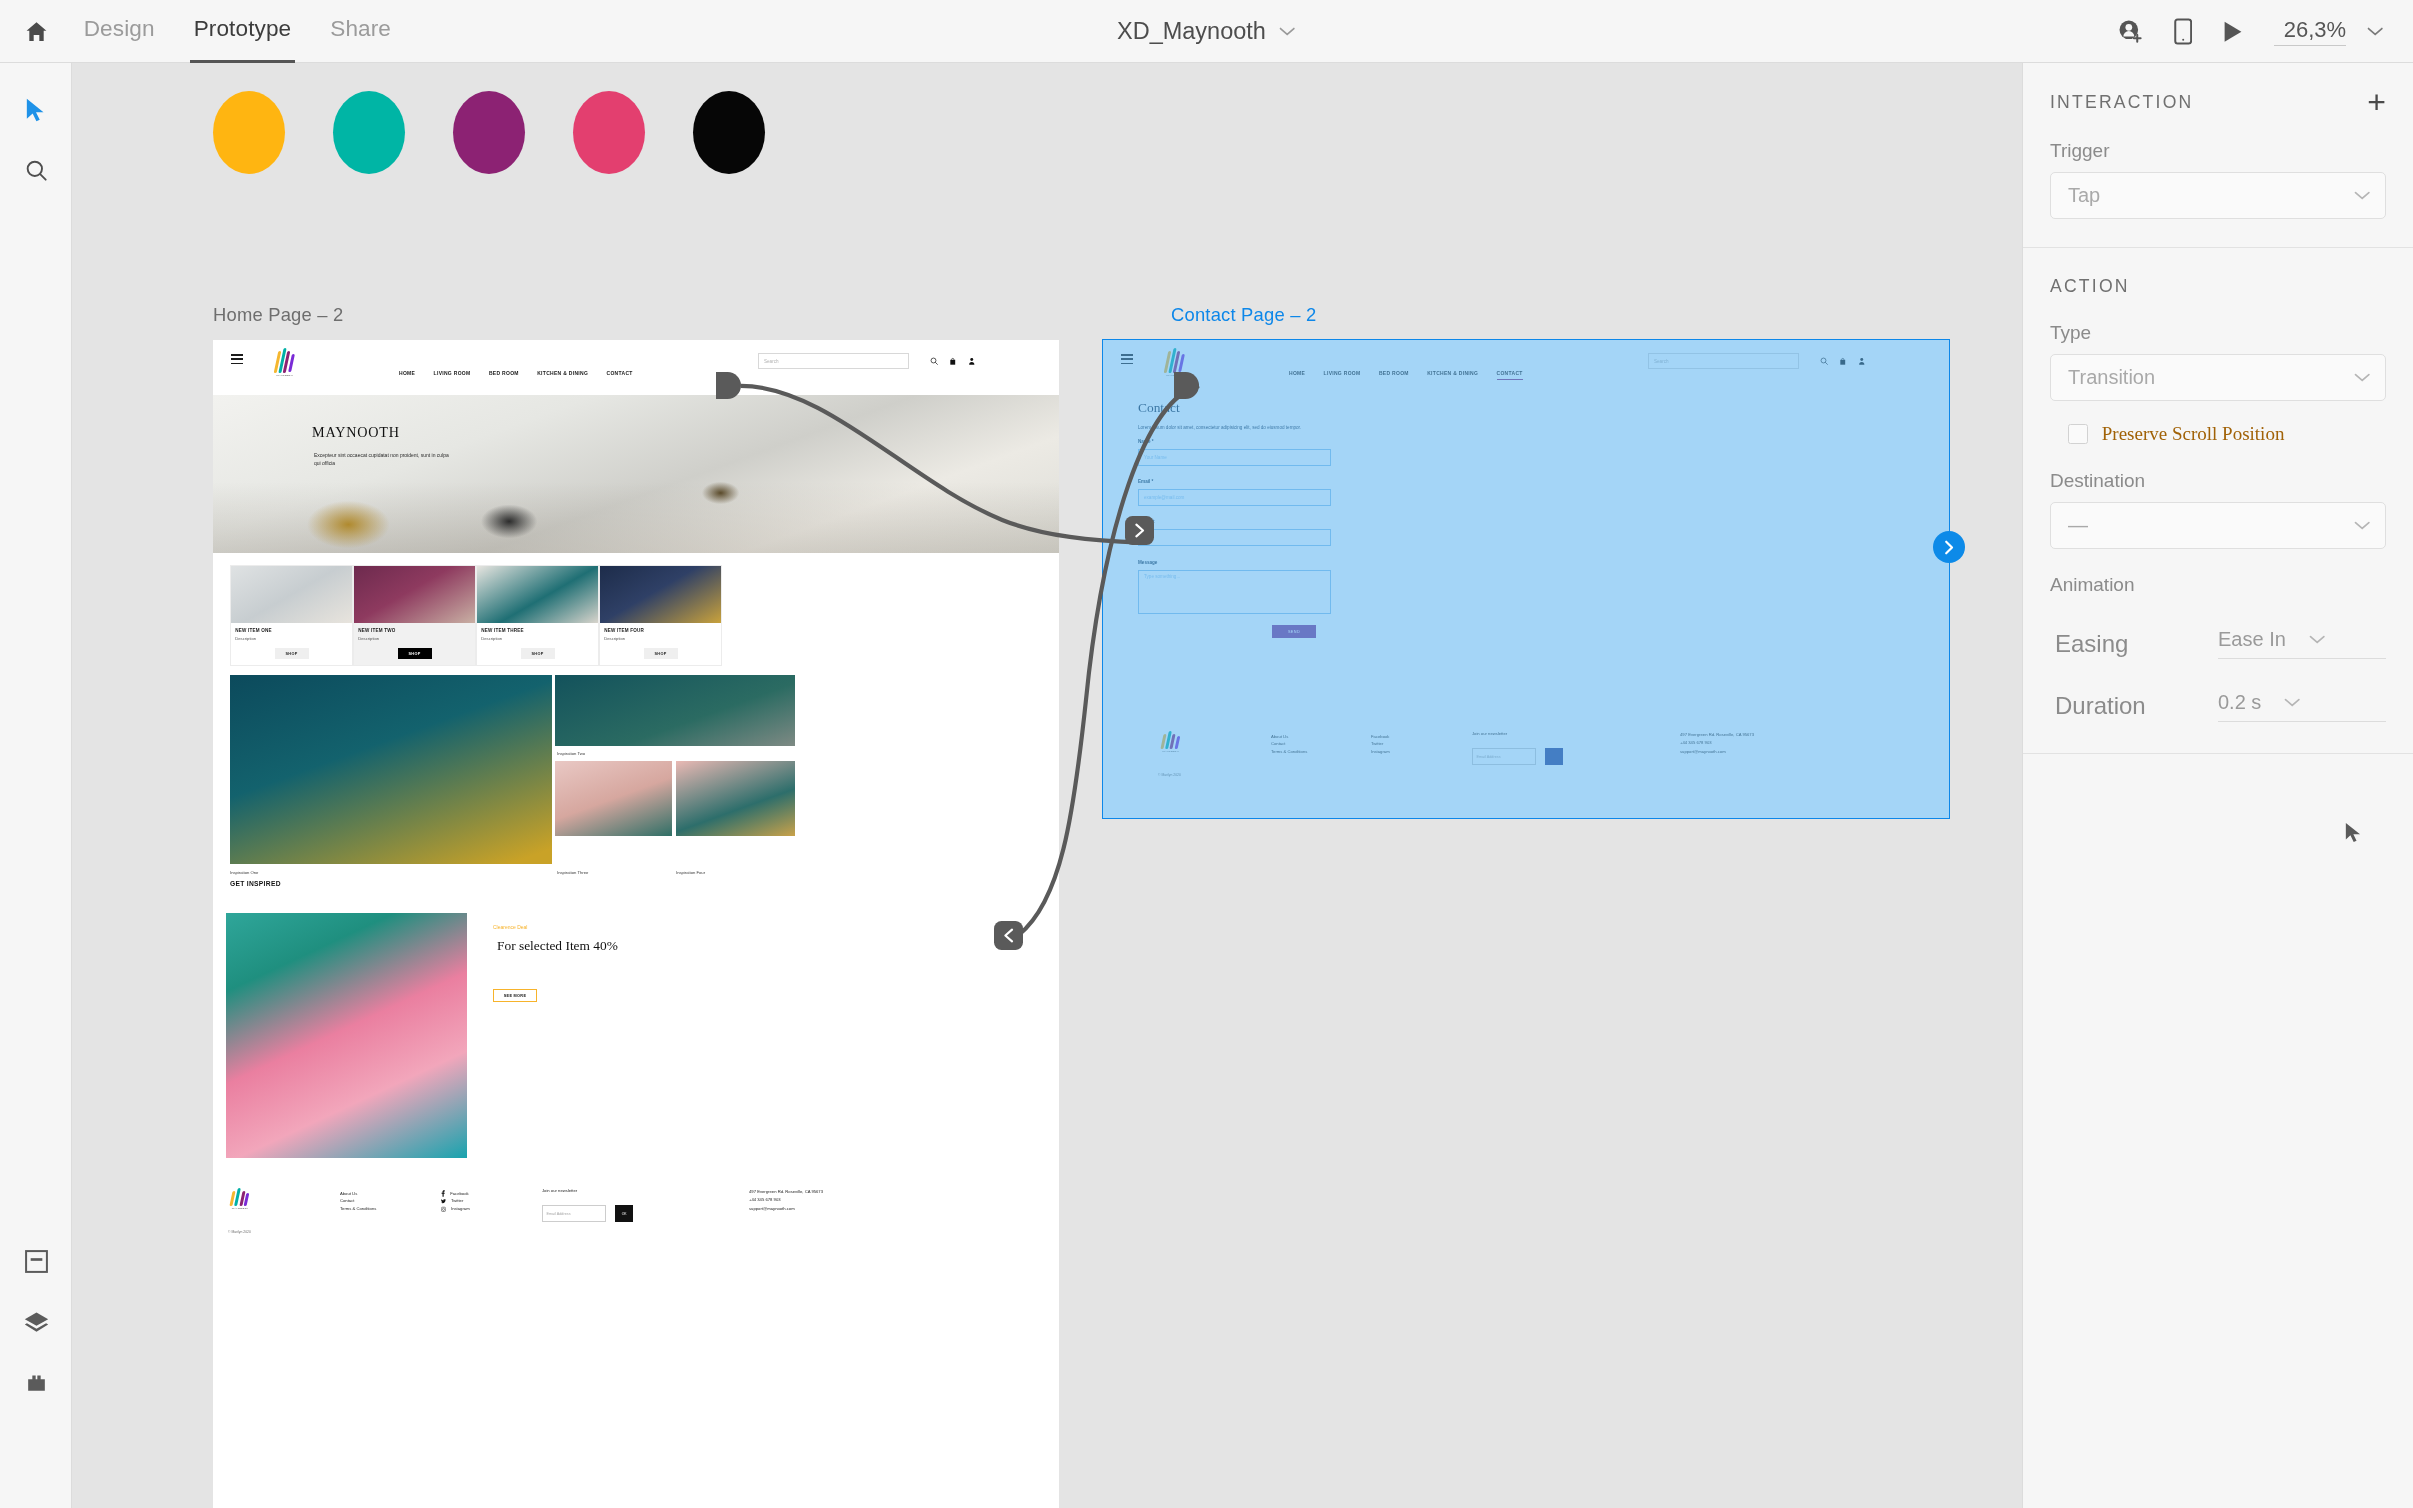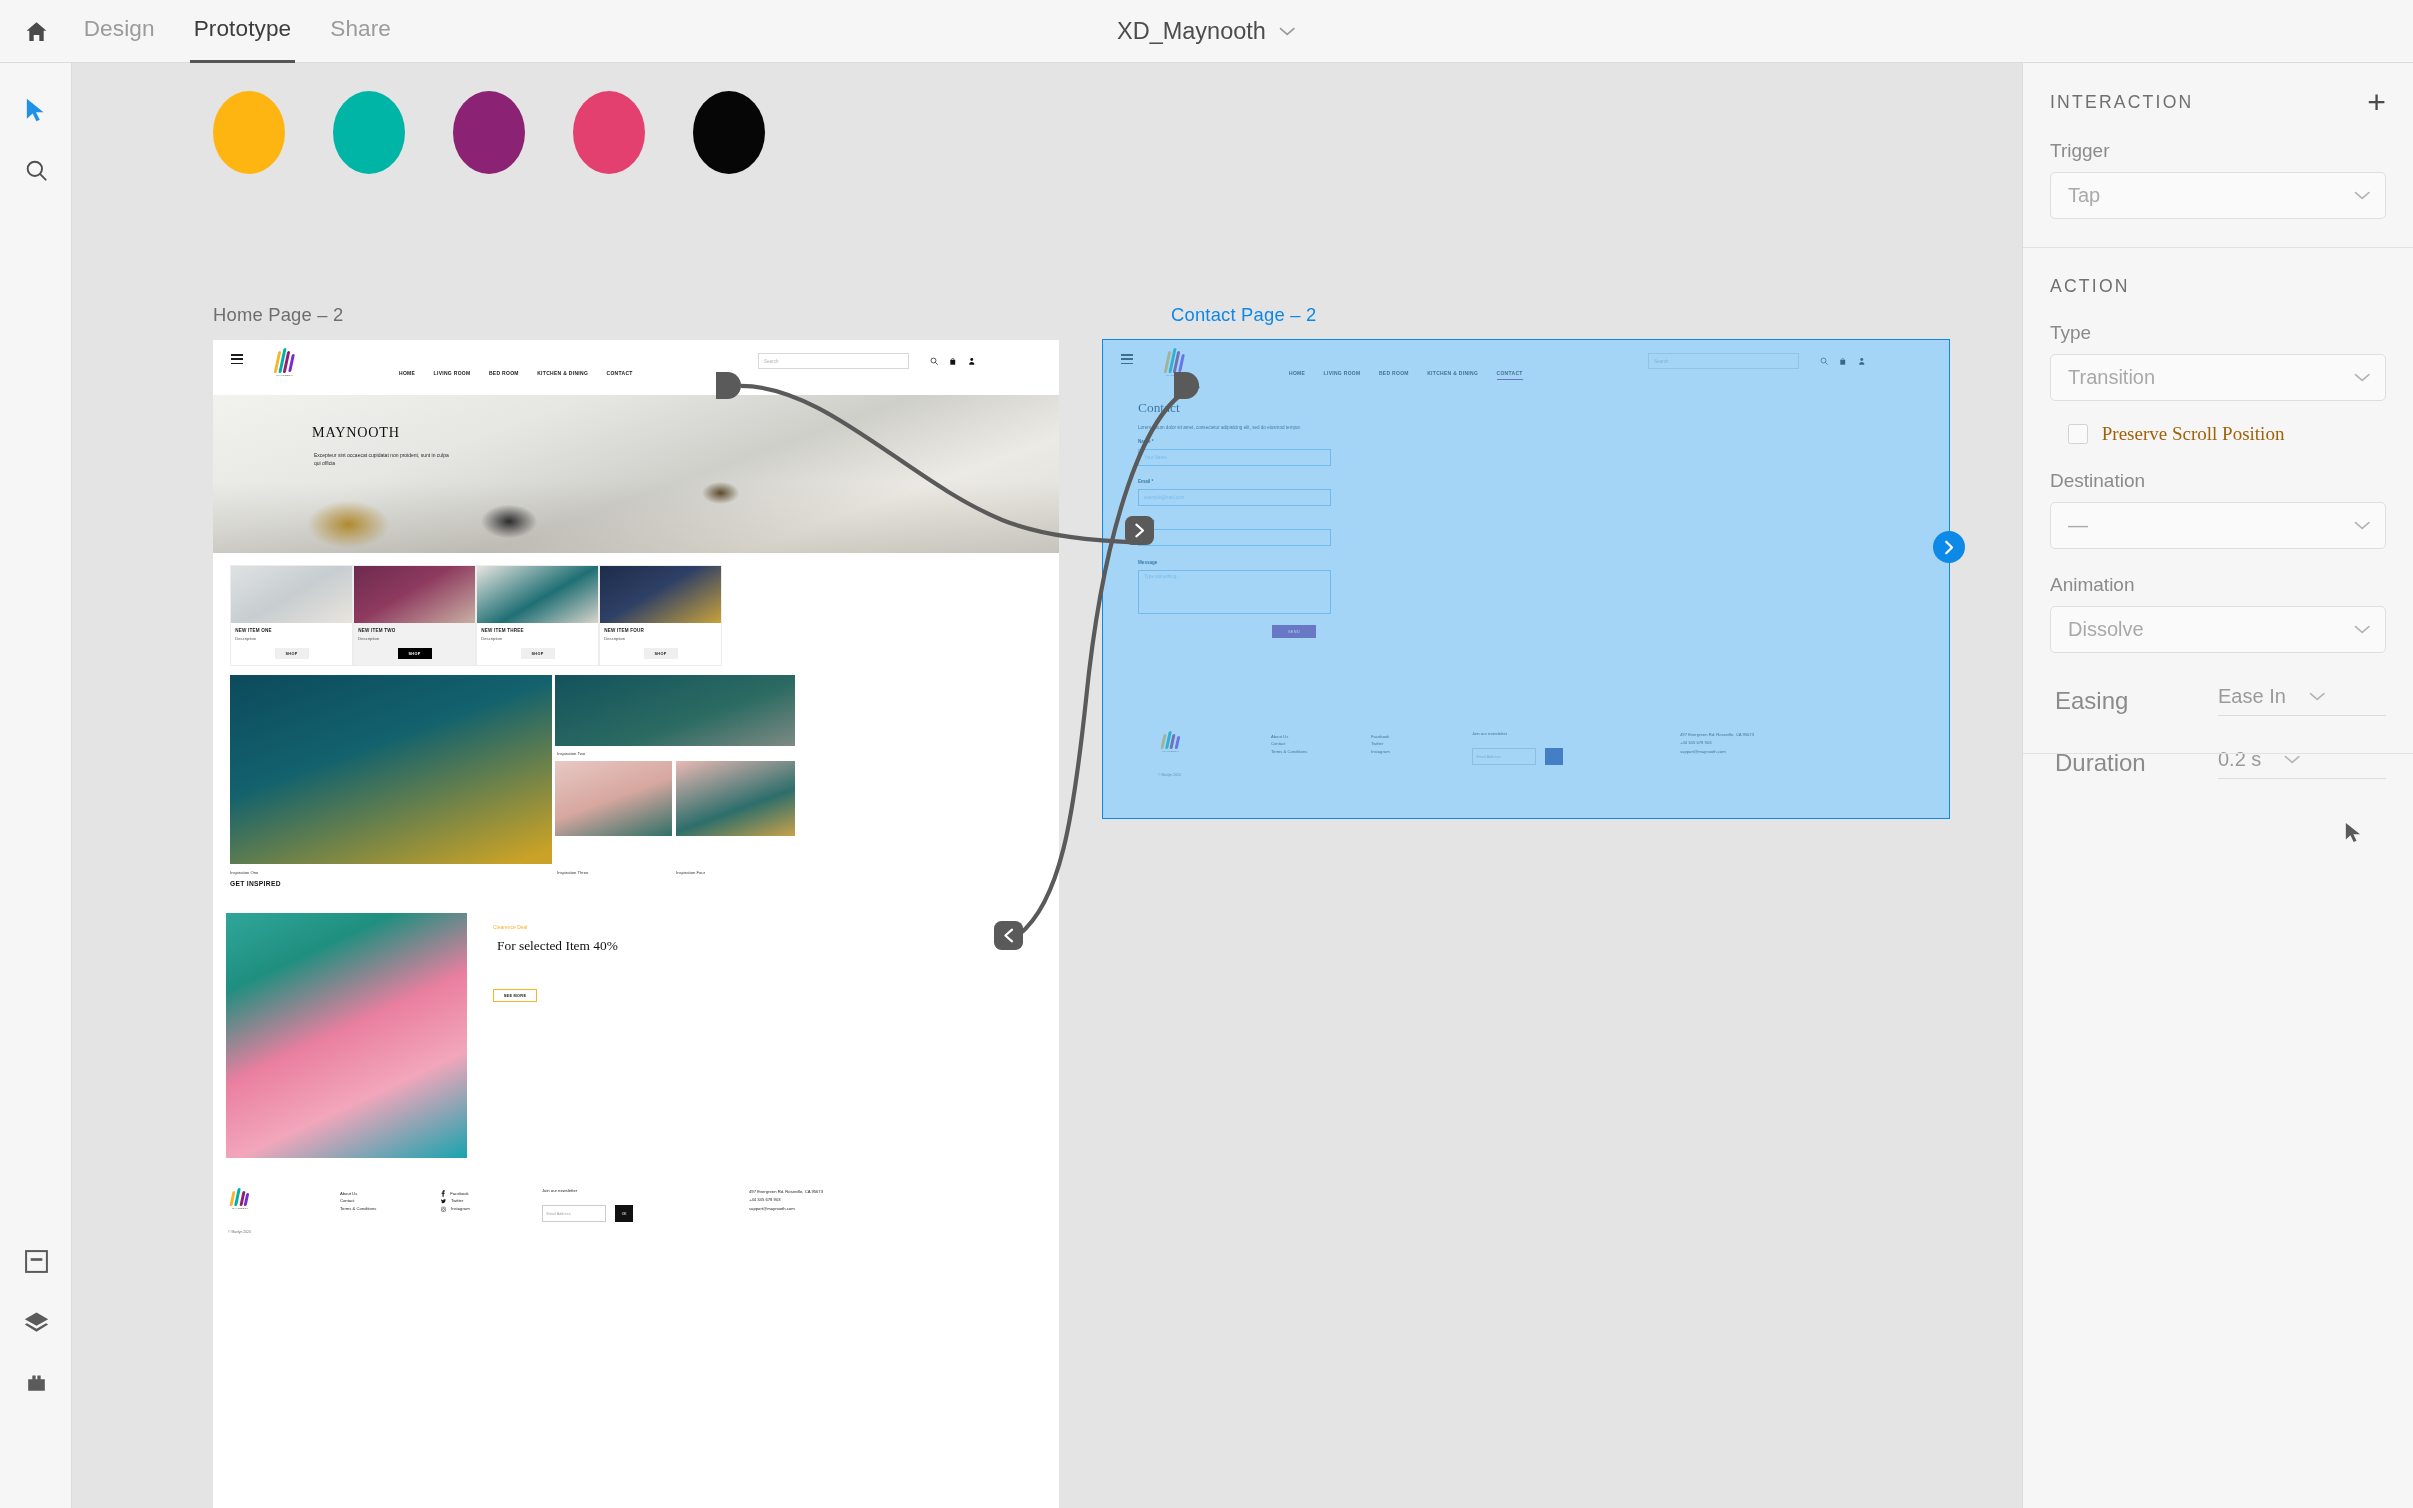--- a/index.html
+++ b/index.html
@@ -219,20 +219,47 @@
 
   <div class="doc-title">
     <div class="doc-title-inner">
       <span class="doc-title-text">XD_Maynooth</span>
       <svg width="18.4" height="11.7" viewBox="0 0 22 14">
         <path d="M3 3 L11 10 L19 3" stroke="#9a9a9a" stroke-width="2" fill="none" stroke-linecap="round"></path>
       </svg>
     </div>
   </div>
 
+  <div class="topbar-right">
+    <div class="icon-btn">
+      <svg width="27" height="27" viewBox="0 0 32 32">
+        <circle cx="14" cy="14" r="11" fill="#555"></circle>
+        <circle cx="14" cy="11" r="4" fill="#f6f6f6"></circle>
+        <path d="M7.5 22a6.5 6.5 0 0 1 13 0z" fill="#f6f6f6"></path>
+        <path d="M24 20v8M20 24h8" stroke="#555" stroke-width="2.4" stroke-linecap="round"></path>
+      </svg>
+    </div>
+    <div class="icon-btn">
+      <svg width="18.4" height="27" viewBox="0 0 22 32">
+        <rect x="1.5" y="1.5" width="19" height="29" rx="3" fill="none" stroke="#555" stroke-width="2.4"></rect>
+        <circle cx="11" cy="26" r="1.2" fill="#555"></circle>
+      </svg>
+    </div>
+    <div class="icon-btn">
+      <svg width="22" height="23.5" viewBox="0 0 26 28">
+        <path d="M3 2 L23 14 L3 26 Z" fill="#555"></path>
+      </svg>
+    </div>
+    <div style="display:flex;align-items:center;gap:20px;">
+      <div class="zoom-value">26,3%</div>
+      <svg width="18.4" height="11.7" viewBox="0 0 22 14">
+        <path d="M3 3 L11 10 L19 3" stroke="#7a7a7a" stroke-width="2" fill="none" stroke-linecap="round"></path>
+      </svg>
+    </div>
+  </div>
 </div>
 
 <div class="leftbar">
   <div class="tool" style="margin-top:17px;">
     <svg width="22" height="25" viewBox="0 0 26 30">
       <path d="M2 1 L2 25 L9 18.5 L13.5 28 L17.5 26 L13 17 L22 17 Z" fill="#1f92e8"></path>
     </svg>
   </div>
   <div class="tool">
     <svg width="25" height="25" viewBox="0 0 30 30">
@@ -583,26 +610,20 @@
 
     <div class="field-label">Destination</div>
     <div class="select">
       <span>—</span>
       <svg width="18.4" height="11" viewBox="0 0 22 13">
         <path d="M3 3 L11 10 L19 3" stroke="#b5b5b5" stroke-width="2" fill="none" stroke-linecap="round"></path>
       </svg>
     </div>
 
     <div class="field-label">Animation</div>
-    <div class="select">
-      <span>Dissolve</span>
-      <svg width="18.4" height="11" viewBox="0 0 22 13">
-        <path d="M3 3 L11 10 L19 3" stroke="#b5b5b5" stroke-width="2" fill="none" stroke-linecap="round"></path>
-      </svg>
-    </div>
 
     <div class="inline-row">
       <div class="inline-label">Easing</div>
       <div class="inline-val">
         <span>Ease In</span>
         <svg width="18.4" height="11" viewBox="0 0 22 13">
           <path d="M3 3 L11 10 L19 3" stroke="#b5b5b5" stroke-width="2" fill="none" stroke-linecap="round"></path>
         </svg>
       </div>
     </div>

